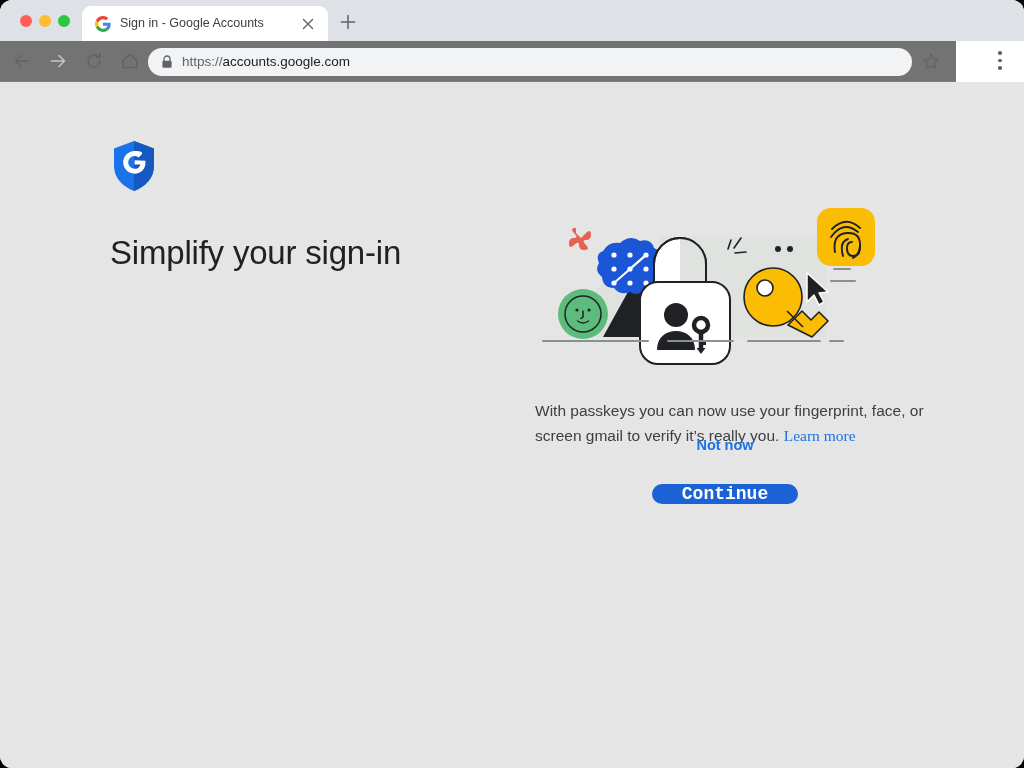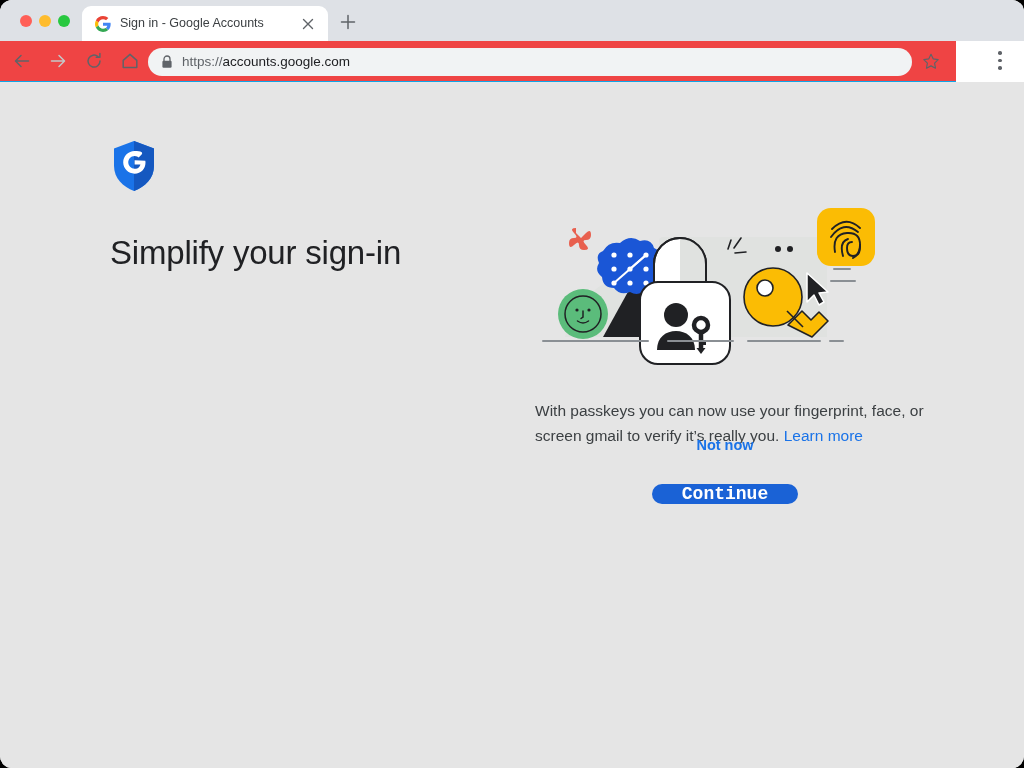--- a/index.html
+++ b/index.html
@@ -86,21 +86,21 @@
     height: 20px;
     cursor: pointer;
   }
 
   
   #toolbar {
     position: absolute;
     left: 0; top: 41px;
     width: 956px;
     height: 40px;
-    background: #ef4444;
+    background: #737373;
     border-bottom: 5px solid #0ea5e9;
   }
   .nav-icon {
     position: absolute;
     top: 10px;
     width: 20px;
     height: 20px;
     cursor: pointer;
   }
   #nav-back    { left: 12px; }
@@ -237,20 +237,21 @@
     top: 300px;
     width: 400px;
     font-size: 15.5px;
     line-height: 25px;
     color: #3c4043;
   }
   #learn-more-link {
     color: #1a73e8;
     text-decoration: none;
     cursor: pointer;
+    font-family: Liberation Serif, serif;
   }
 
   #action-row {
     position: absolute;
     left: 535px;
     top: 380px;
     width: 380px;
     height: 42px;
     display: flex;
     align-items: center;

